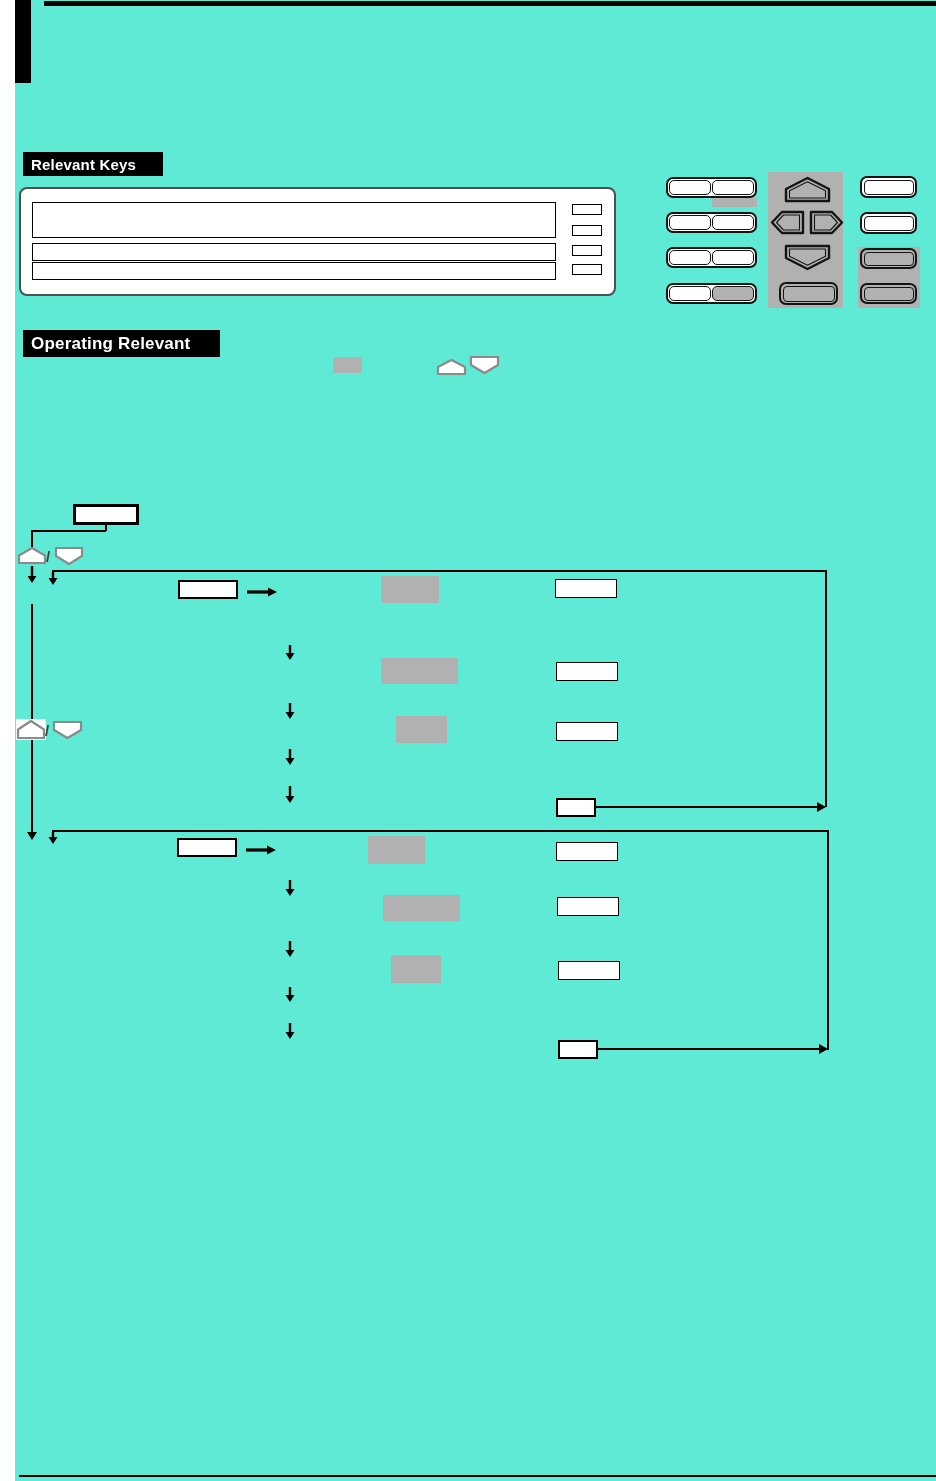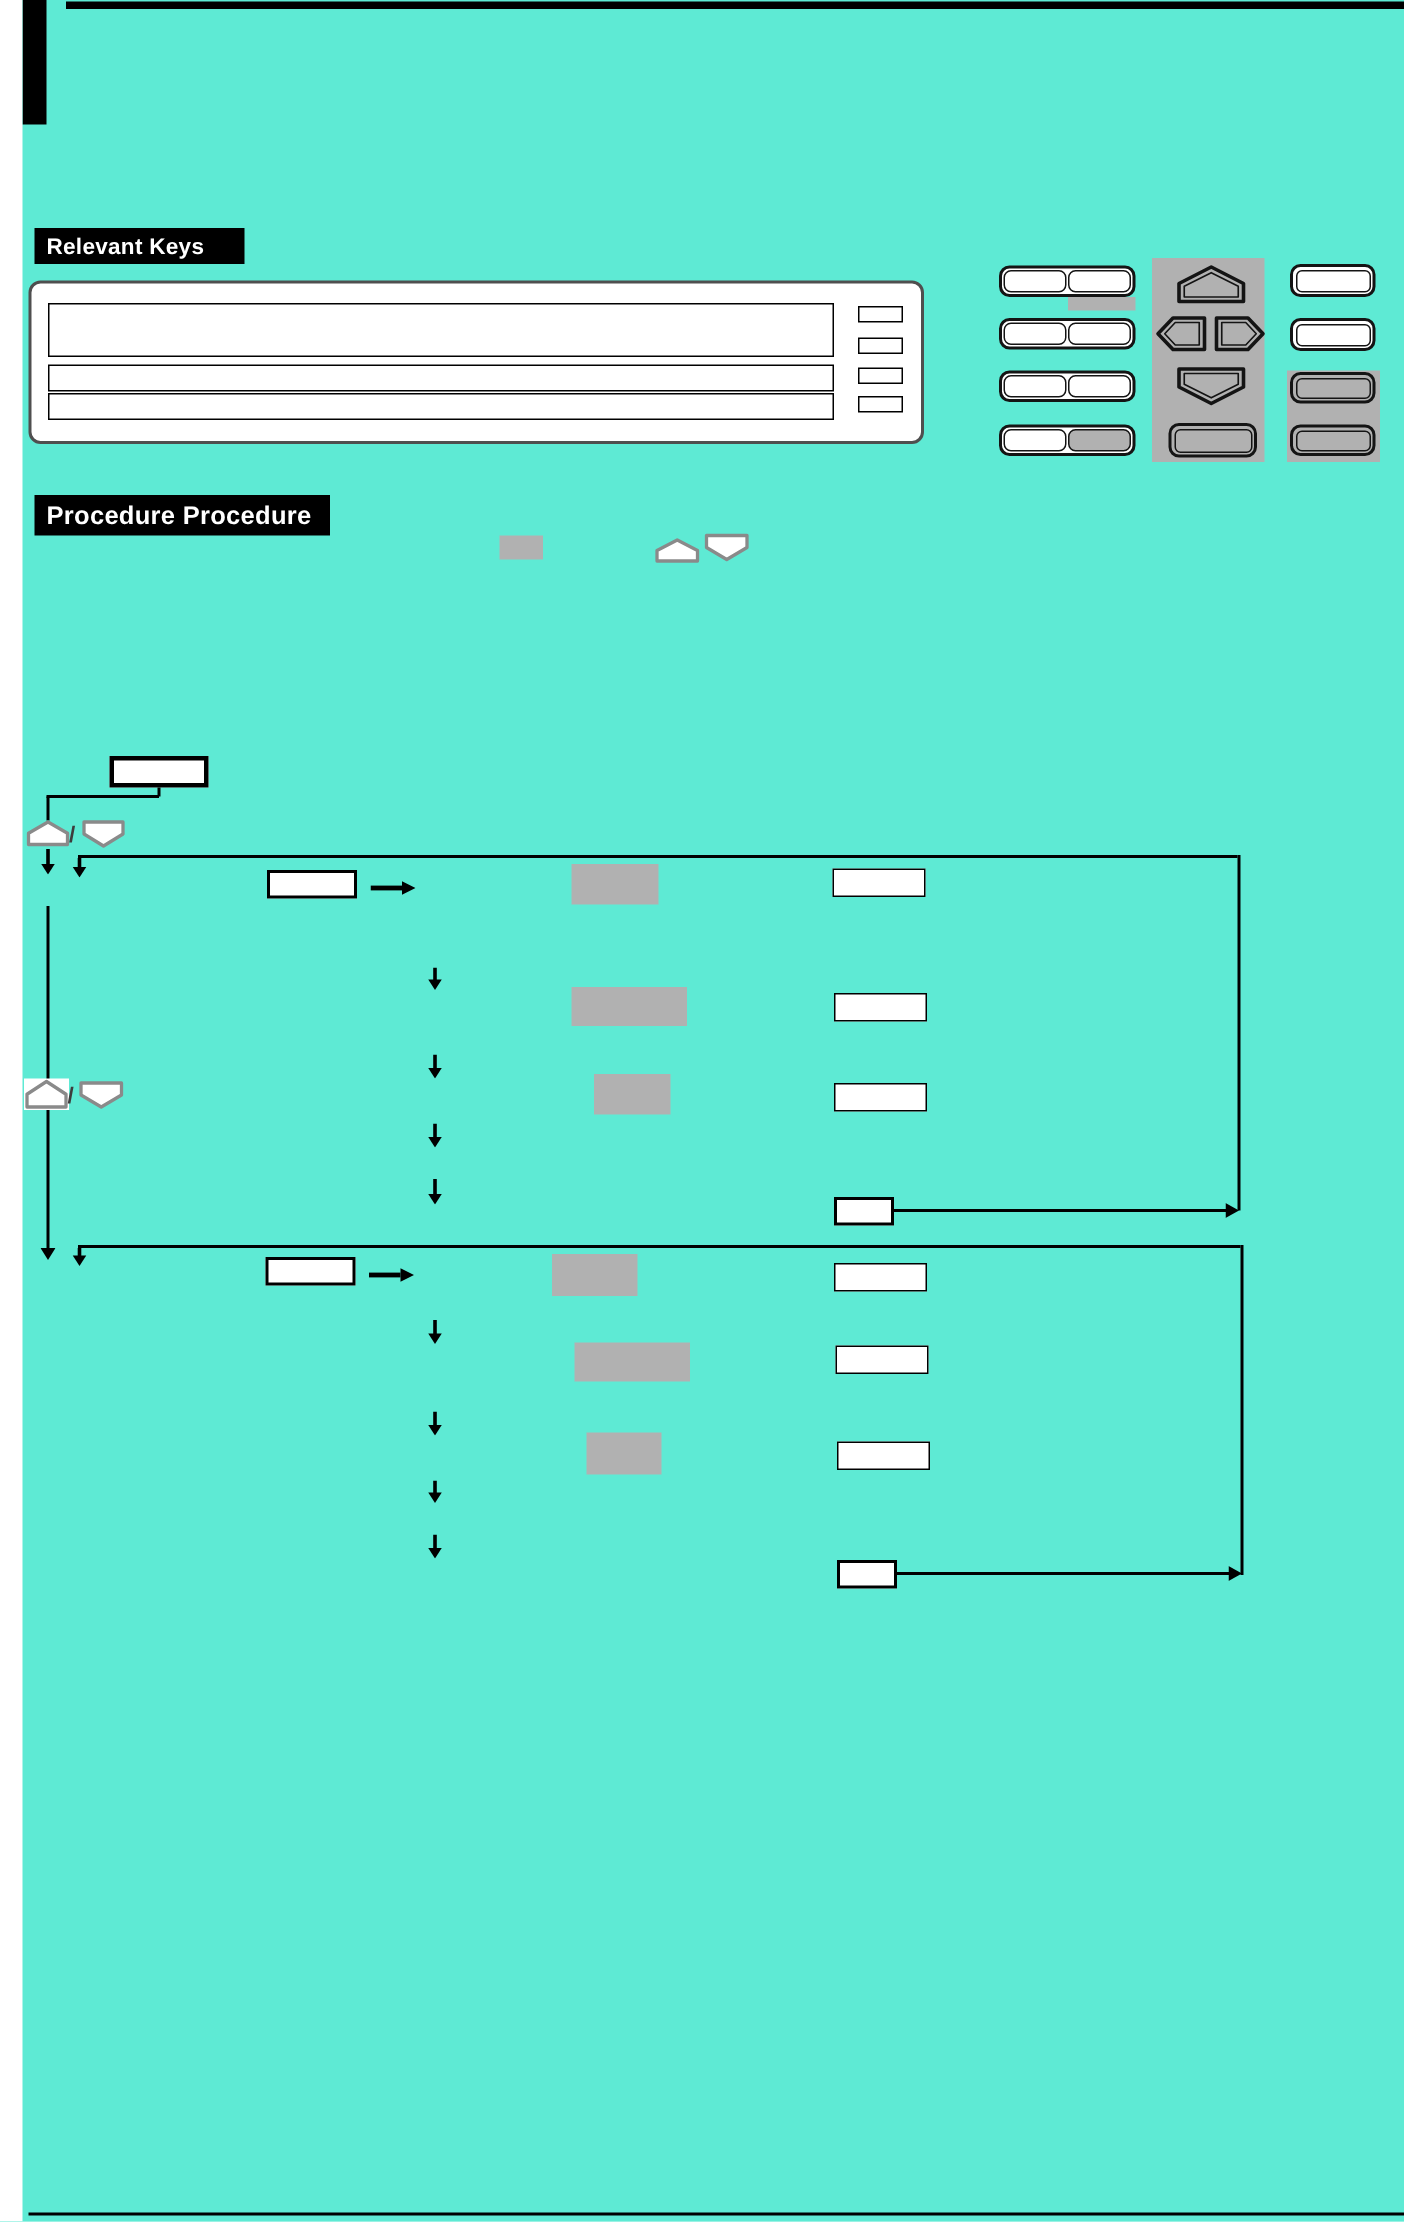--- a/index.html
+++ b/index.html
@@ -132,21 +132,21 @@
   </div>
   <div class="graypanel" style="left:843px;top:247px;width:62px;height:61px;"></div>
   <div class="skey gray" style="left:845px;top:248px;width:57px;height:21px;">
     <div class="ski"></div>
   </div>
   <div class="skey gray" style="left:845px;top:283px;width:57px;height:21px;">
     <div class="ski"></div>
   </div>
 
   <div class="badge" style="left:8px;top:330px;width:197px;height:27px;font-size:17px;">
-    <span>Procedure Procedure</span>
+    <span>Operating Relevant</span>
   </div>
 
   <div class="gb" style="left:318px;top:357px;width:29px;height:16px;"></div>
   <div class="abs" style="left:421px;top:358px;">
     <svg width="31" height="18" viewBox="0 0 31 18">
       <polygon points="2,16 29,16 29,9 15.5,2 2,9" fill="#fff" stroke="#8a8a8a" stroke-width="2.2" stroke-linejoin="round"></polygon>
     </svg>
   </div>
   <div class="abs" style="left:454px;top:355px;">
     <svg width="31" height="20" viewBox="0 0 31 20">

